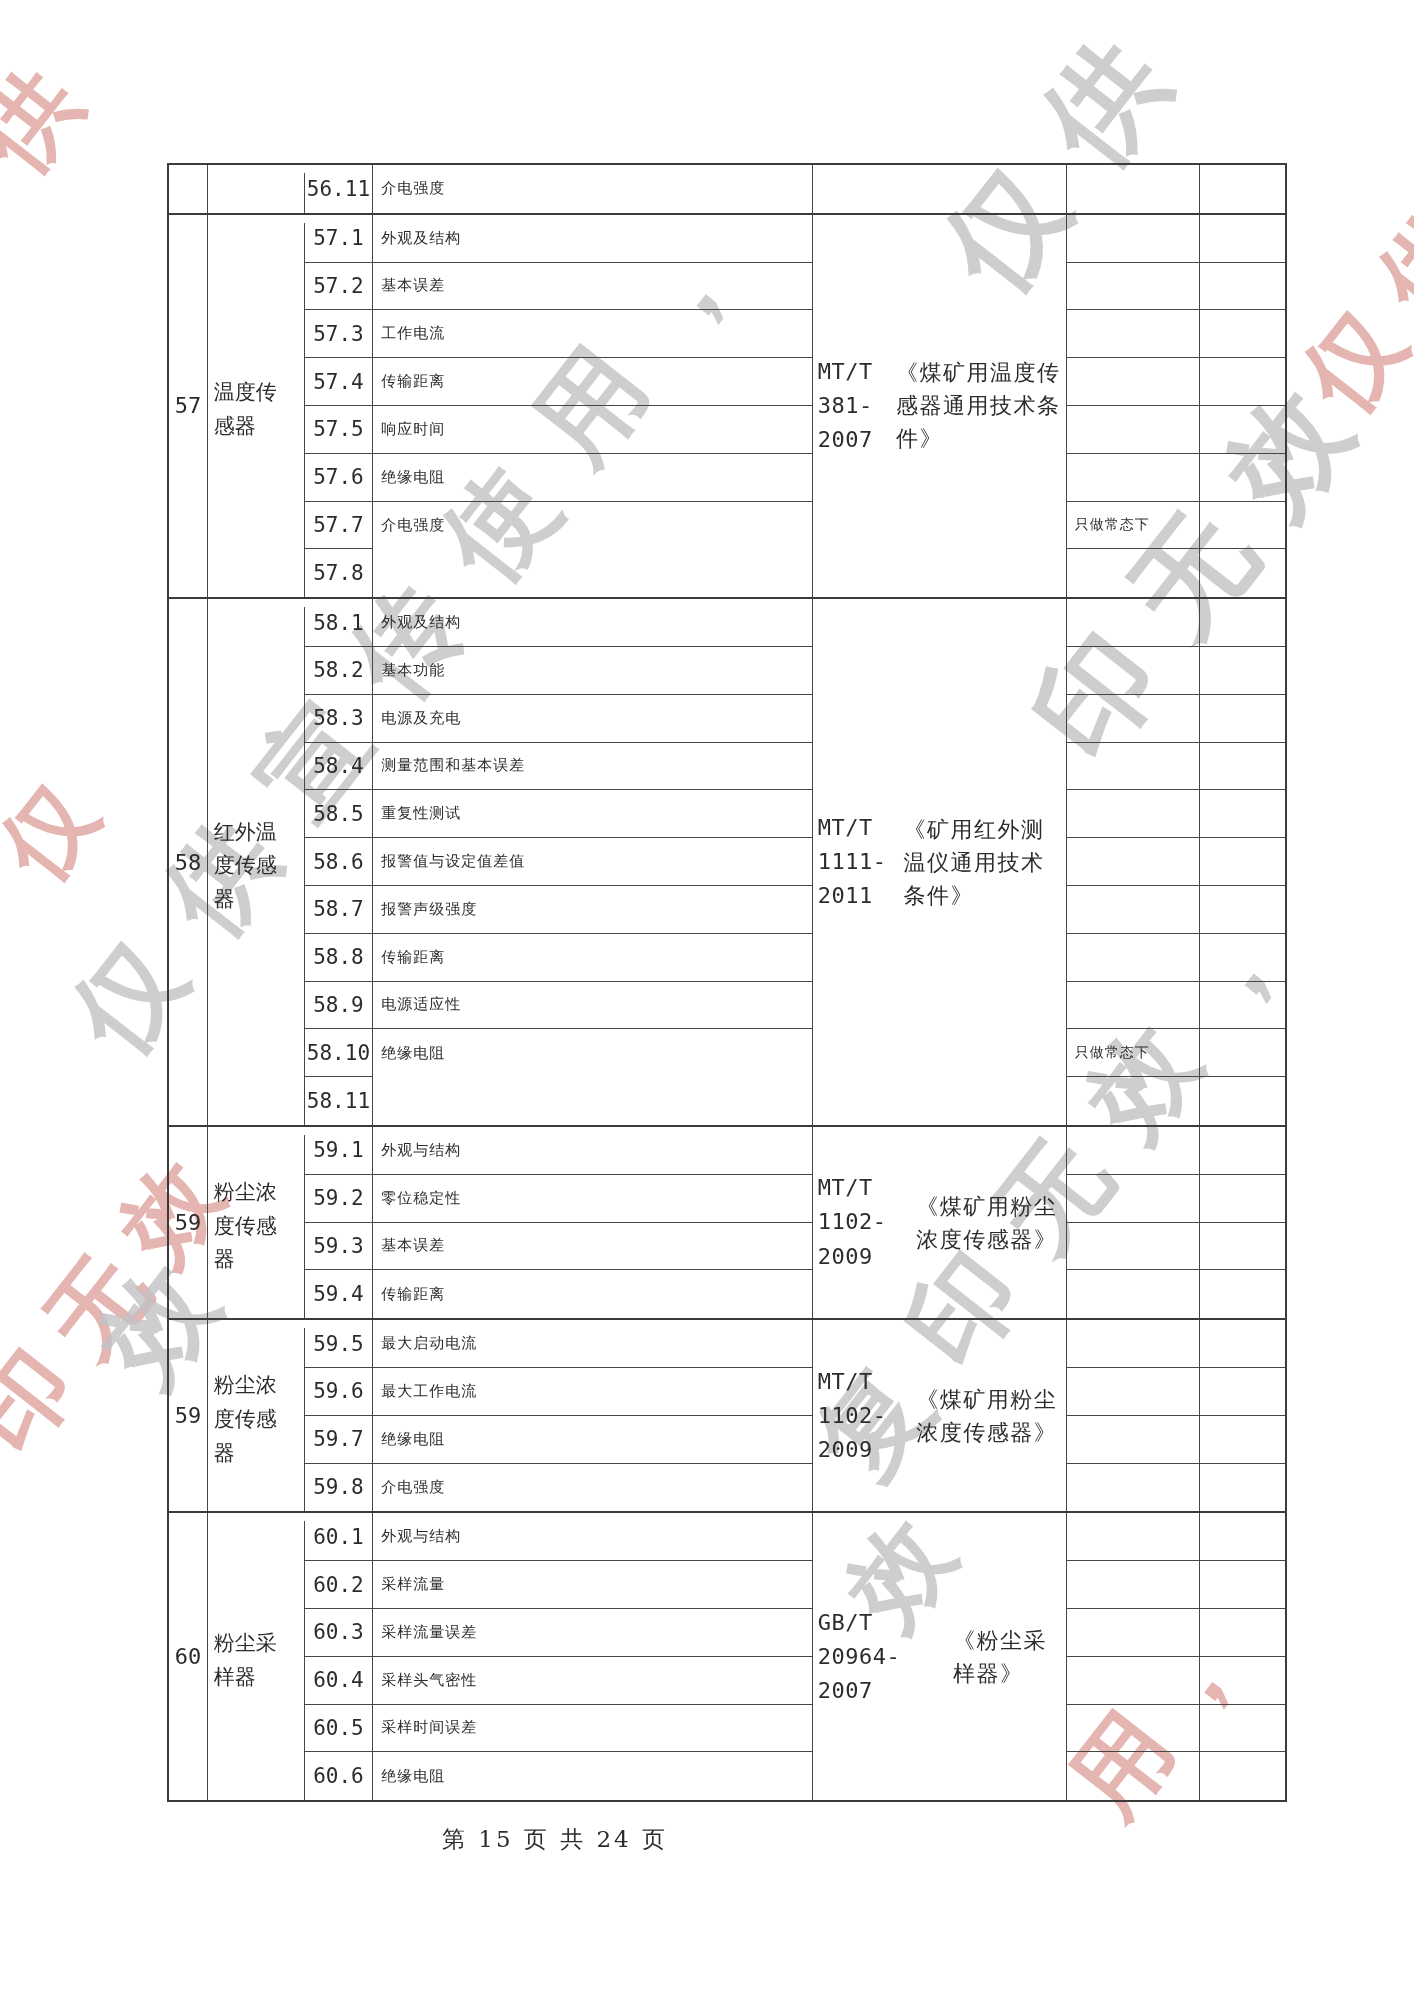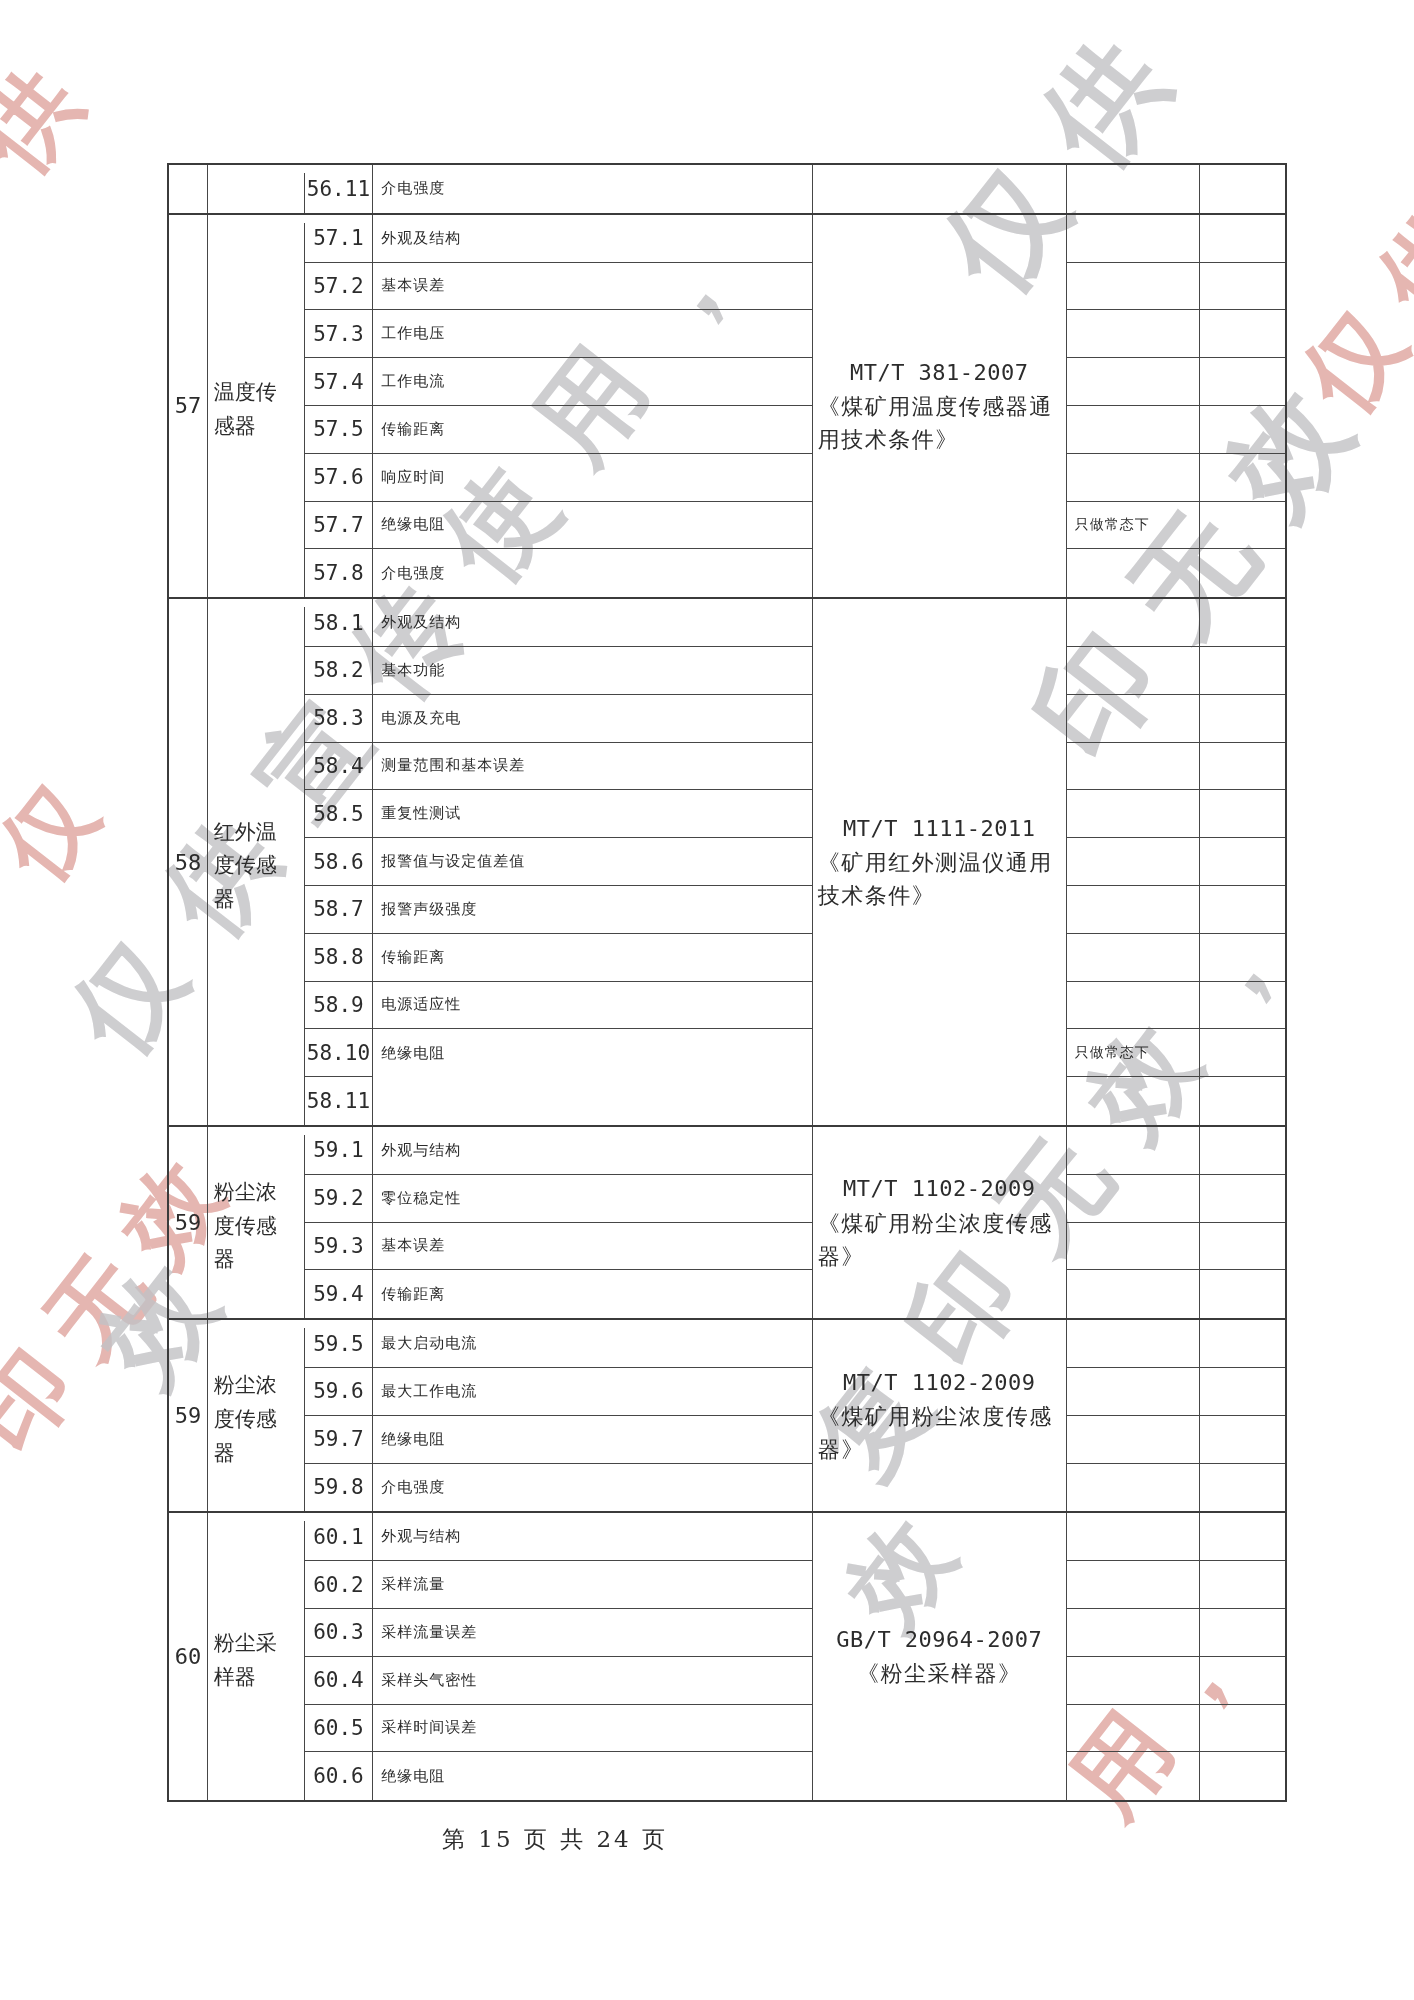--- a/index.html
+++ b/index.html
@@ -44,21 +44,21 @@
   .colstack .cell{
     height:47.8px;border-bottom:1px solid #464646;
     display:flex;align-items:center;flex:none;
   }
   .colstack .cell:last-child{border-bottom:none;}
   .cell.merged{display:flex;align-items:center;}
   .numcell{justify-content:center;font-family:"DejaVu Sans Mono",monospace;font-size:22px;}
   .namecell{padding:6px 6px;font-size:21px;line-height:1.6;margin-top:8px;}
   .sub{justify-content:center;font-family:"DejaVu Sans Mono",monospace;font-size:21px;}
   .item{padding-left:8px;font-size:15px;letter-spacing:1px;}
-  .std{flex-direction:column;justify-content:center;align-items:flex-start;padding:6px 5px;}
+  .std{flex-direction:row;justify-content:center;align-items:flex-start;padding:6px 5px;}
   .std-code{font-family:"DejaVu Sans Mono",monospace;font-size:22px;letter-spacing:0.5px;line-height:1.55;}
   .std-title{font-size:22px;letter-spacing:1.5px;line-height:1.5;}
   .note{padding-left:8px;font-size:14px;letter-spacing:1px;}
   
   .footer{
     position:absolute;left:405px;top:1824px;width:300px;z-index:2;
     text-align:center;font-size:23px;letter-spacing:3px;
     font-family:"DejaVu Serif",serif;
   }
 </style>
@@ -106,21 +106,20 @@
           <div class="cell sub">57.3</div>
           <div class="cell sub">57.4</div>
           <div class="cell sub">57.5</div>
           <div class="cell sub">57.6</div>
           <div class="cell sub">57.7</div>
           <div class="cell sub">57.8</div>
         </div>
         <div class="colstack colD">
           <div class="cell item">外观及结构</div>
           <div class="cell item">基本误差</div>
-          <div class="cell item">工作电压</div>
           <div class="cell item">工作电流</div>
           <div class="cell item">传输距离</div>
           <div class="cell item">响应时间</div>
           <div class="cell item">绝缘电阻</div>
           <div class="cell item">介电强度</div>
         </div>
         <div class="cell merged colE std">
           <div class="std-code">MT/T 381-2007</div>
           <div class="std-title">《煤矿用温度传感器通用技术条件》</div>
         </div>

